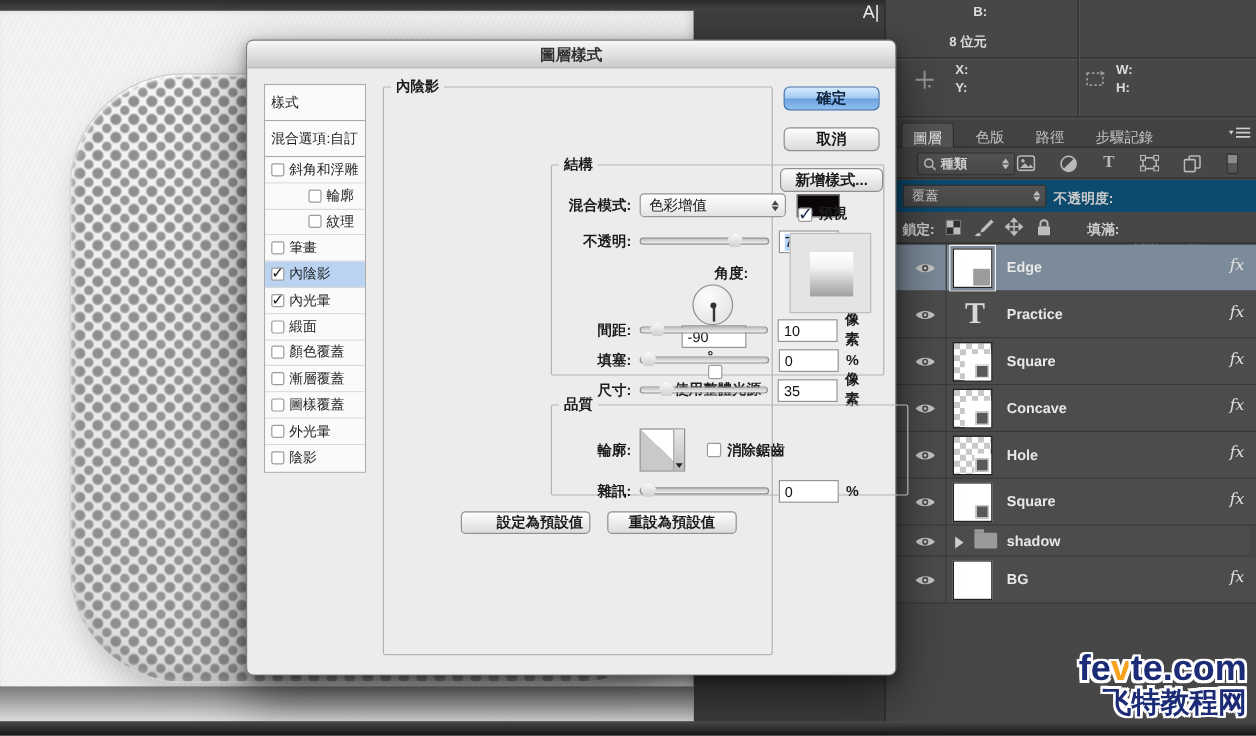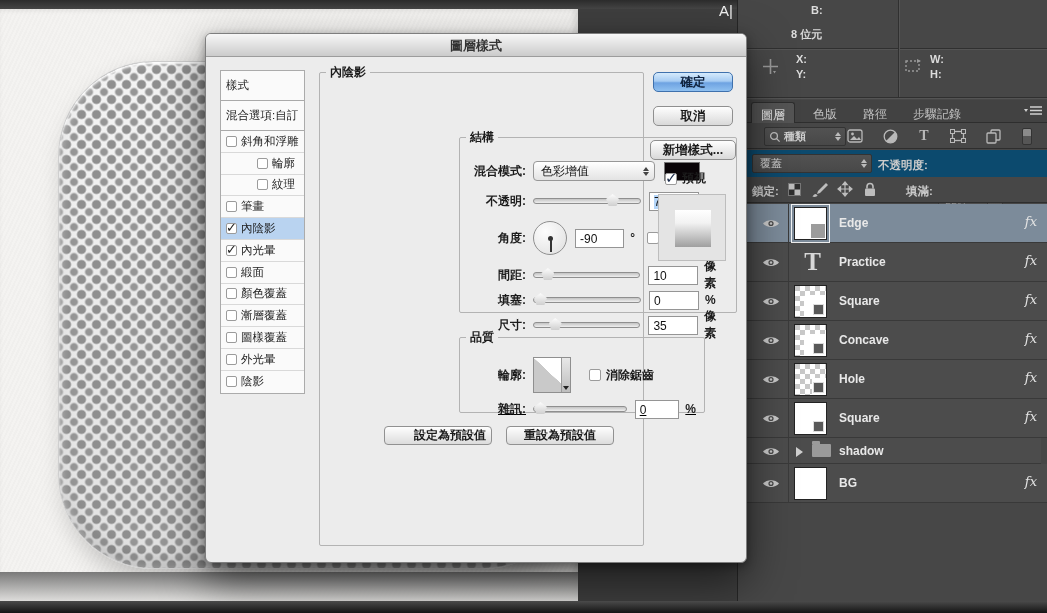--- a/index.html
+++ b/index.html
@@ -112,21 +112,21 @@
   .style-item.selected { background:#b9d3f0; }
   .style-item.indent { padding-left:36px; }
   .cb { width:11px; height:11px; background:#fff; border:1px solid #9b9b9b; border-radius:2px;
       margin-right:4px; flex:0 0 auto; position:relative; }
   .cb.checked::after { content:"✓"; position:absolute; left:-1px; top:-4px; font-size:13px; font-weight:bold; color:#222; }
   
   fieldset { position:absolute; border:1px solid #b3b3b3; border-radius:2px; }
   legend { font-size:12px; font-weight:bold; color:#1c1c1c; padding:0 4px; margin-left:6px; }
   #fs-outer { left:113px; top:30px; width:325px; height:482px; }
   #fs-structure { left:139px; top:48px; width:278px; height:184px; }
-  #fs-quality { left:139px; top:248px; width:246px; height:84px; }
+  #fs-quality { left:139px; top:248px; width:298px; height:84px; }
   .crow { position:absolute; left:8px; right:8px; height:22px; display:flex; align-items:center; }
   .clabel { width:58px; text-align:right; font-size:12px; font-weight:bold; color:#1c1c1c; margin-right:7px; flex:0 0 auto; }
   .slider { position:relative; width:108px; height:6px; border:1px solid #8f8f8f; border-radius:3px;
       background:linear-gradient(#c3c3c3,#efefef); margin-right:8px; }
   .slider .thumbp { position:absolute; top:-5px; width:13px; height:12px;
       background:linear-gradient(#fdfdfd,#cfcfcf); clip-path:polygon(50% 0,100% 42%,80% 100%,20% 100%,0 42%);
       filter:drop-shadow(0 0 1px #777); }
   .vbox { width:50px; height:19px; background:#fff; border:1px solid #959595; font-size:12px;
       padding:2px 4px; color:#111; margin-right:6px; }
   .vbox .hl { background:#b4d5f8; }
@@ -451,20 +451,24 @@
       </span>
       <span class="thumb"></span>
       <span class="layer-name">BG</span>
       <span class="fx-label">fx</span>
       <span class="fx-toggle">
           <span class="tri"></span>
         </span>
     </div>
   </div>
 
+  <div class="abs" id="watermark">
+    <div id="wm-line1"><span>fe</span><span class="v">v</span><span>te.com</span></div>
+    <div id="wm-line2">飞特教程网</div>
+  </div>
 </div>
 
 <div class="abs" id="dialog">
   <div class="abs" id="dialog-titlebar">圖層樣式</div>
 
   <div class="abs" id="style-list">
     <div class="style-item" style="height:30px; border-bottom:1px solid #a9a9a9;">
         <span>樣式</span>
       </div>
     <div class="style-item" style="height:30px; border-bottom:1px solid #a9a9a9;">
@@ -540,21 +544,21 @@
 
       <div class="crow" style="top:44px;">
         <span class="clabel">不透明:</span>
         <span class="slider">
             <span class="thumbp" style="left:68%;"></span>
           </span>
         <span class="vbox"><span class="hl">75</span></span>
         <span class="unit">%</span>
       </div>
 
-      <div class="crow" style="top:74px; height:36px;">
+      <div class="crow" style="top:74px; height:36px;flex-direction:column;">
         <span class="clabel">角度:</span>
         <span id="angle-dial">
             <span class="needle"></span>
             <span class="hub"></span>
           </span>
         <span class="vbox" style="width:54px;"><span>-90</span></span>
         <span class="unit" style="margin-right:12px;">°</span>
         <span class="cb2"></span>
         <span class="cklabel">使用整體光源</span>
       </div>
@@ -594,21 +598,21 @@
         <span class="clabel">輪廓:</span>
         <span id="contour-thumb">
           <span class="arrow-strip">
               <span class="mini-tri"></span>
             </span>
         </span>
         <span class="cb2"></span>
         <span class="cklabel">消除鋸齒</span>
       </div>
 
-      <div class="crow" style="top:52px;text-decoration:underline;">
+      <div class="crow" style="top:52px;">
         <span class="clabel">雜訊:</span>
         <span class="slider">
             <span class="thumbp" style="left:0%;"></span>
           </span>
         <span class="vbox"><span>0</span></span>
         <span class="unit">%</span>
       </div>
     </fieldset>
 
     <div class="preset-btn" style="left:64px; top:345px; width:108px;padding-left:24px;">設定為預設值</div>

